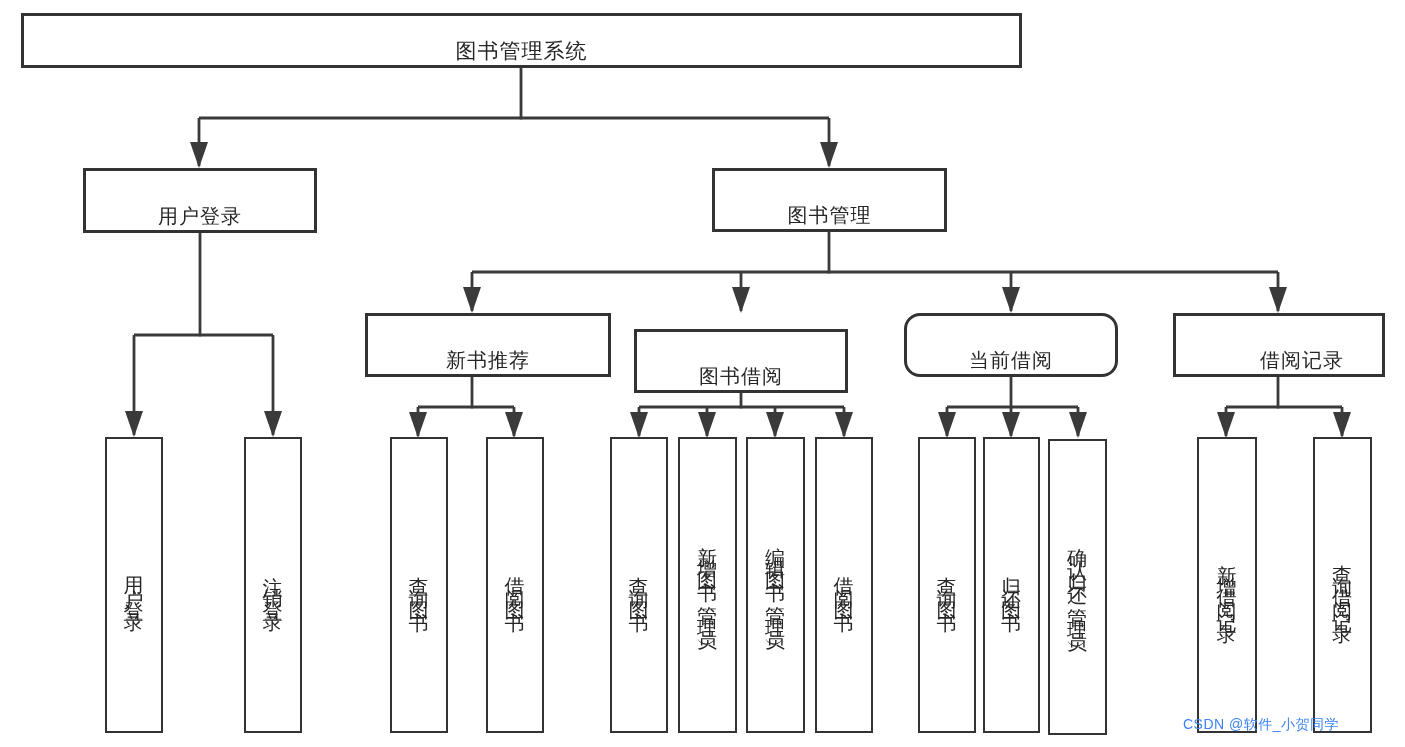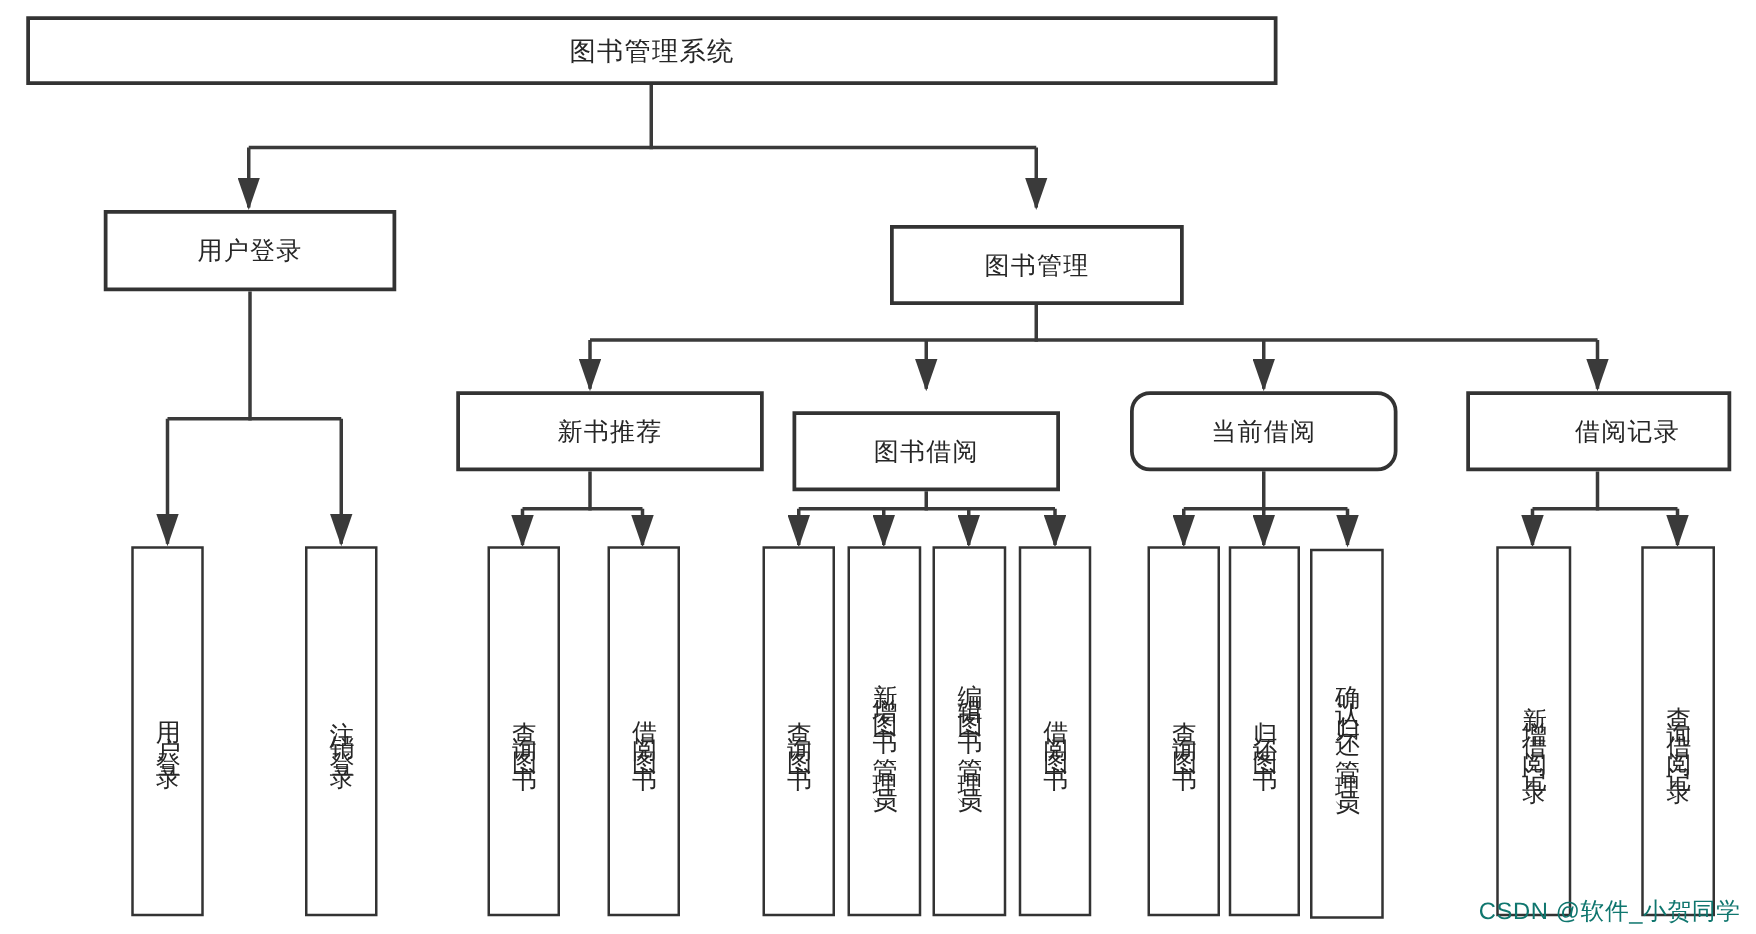--- a/index.html
+++ b/index.html
@@ -28,41 +28,42 @@
     background: #ffffff;
     border: 3px solid #333333;
     display: flex;
     align-items: center;
     justify-content: center;
     z-index: 2;
   }
   .hnode {
     font-size: 20px;
     letter-spacing: 1px;
+    align-items: flex-end;
   }
   .root-node {
     font-size: 21px;
   }
   .vnode {
     border-width: 2.5px;
   }
   .vtext {
     writing-mode: vertical-lr;
     text-orientation: mixed;
     font-size: 20px;
     letter-spacing: 12px;
     line-height: 1;
     white-space: nowrap;
   }
   .watermark {
     position: absolute;
     left: 1183px;
     top: 716px;
-    font-size: 19px;
-    color: #0f766e;
+    font-size: 14px;
+    color: #3b82f6;
     letter-spacing: 0.5px;
     white-space: nowrap;
     z-index: 3;
   }
 </style>
 </head>
 <body>
 
 <div class="stage">
 
@@ -116,21 +117,21 @@
     </g>
   </svg>
 
   <div class="node hnode root-node" style="left:21px; top:13px; width:1001px; height:55px;">
     <span>图书管理系统</span>
   </div>
 
   <div class="node hnode" style="left:83px; top:168px; width:234px; height:65px;">
     <span>用户登录</span>
   </div>
-  <div class="node hnode" style="left:712px; top:168px; width:235px; height:64px;margin-top:12px;">
+  <div class="node hnode" style="left:712px; top:168px; width:235px; height:64px;">
     <span>图书管理</span>
   </div>
 
   <div class="node hnode" style="left:365px; top:313px; width:246px; height:64px;">
     <span>新书推荐</span>
   </div>
   <div class="node hnode" style="left:634px; top:329px; width:214px; height:64px;">
     <span>图书借阅</span>
   </div>
   <div class="node hnode" style="left:904px; top:313px; width:214px; height:64px;border-radius:16px;">

